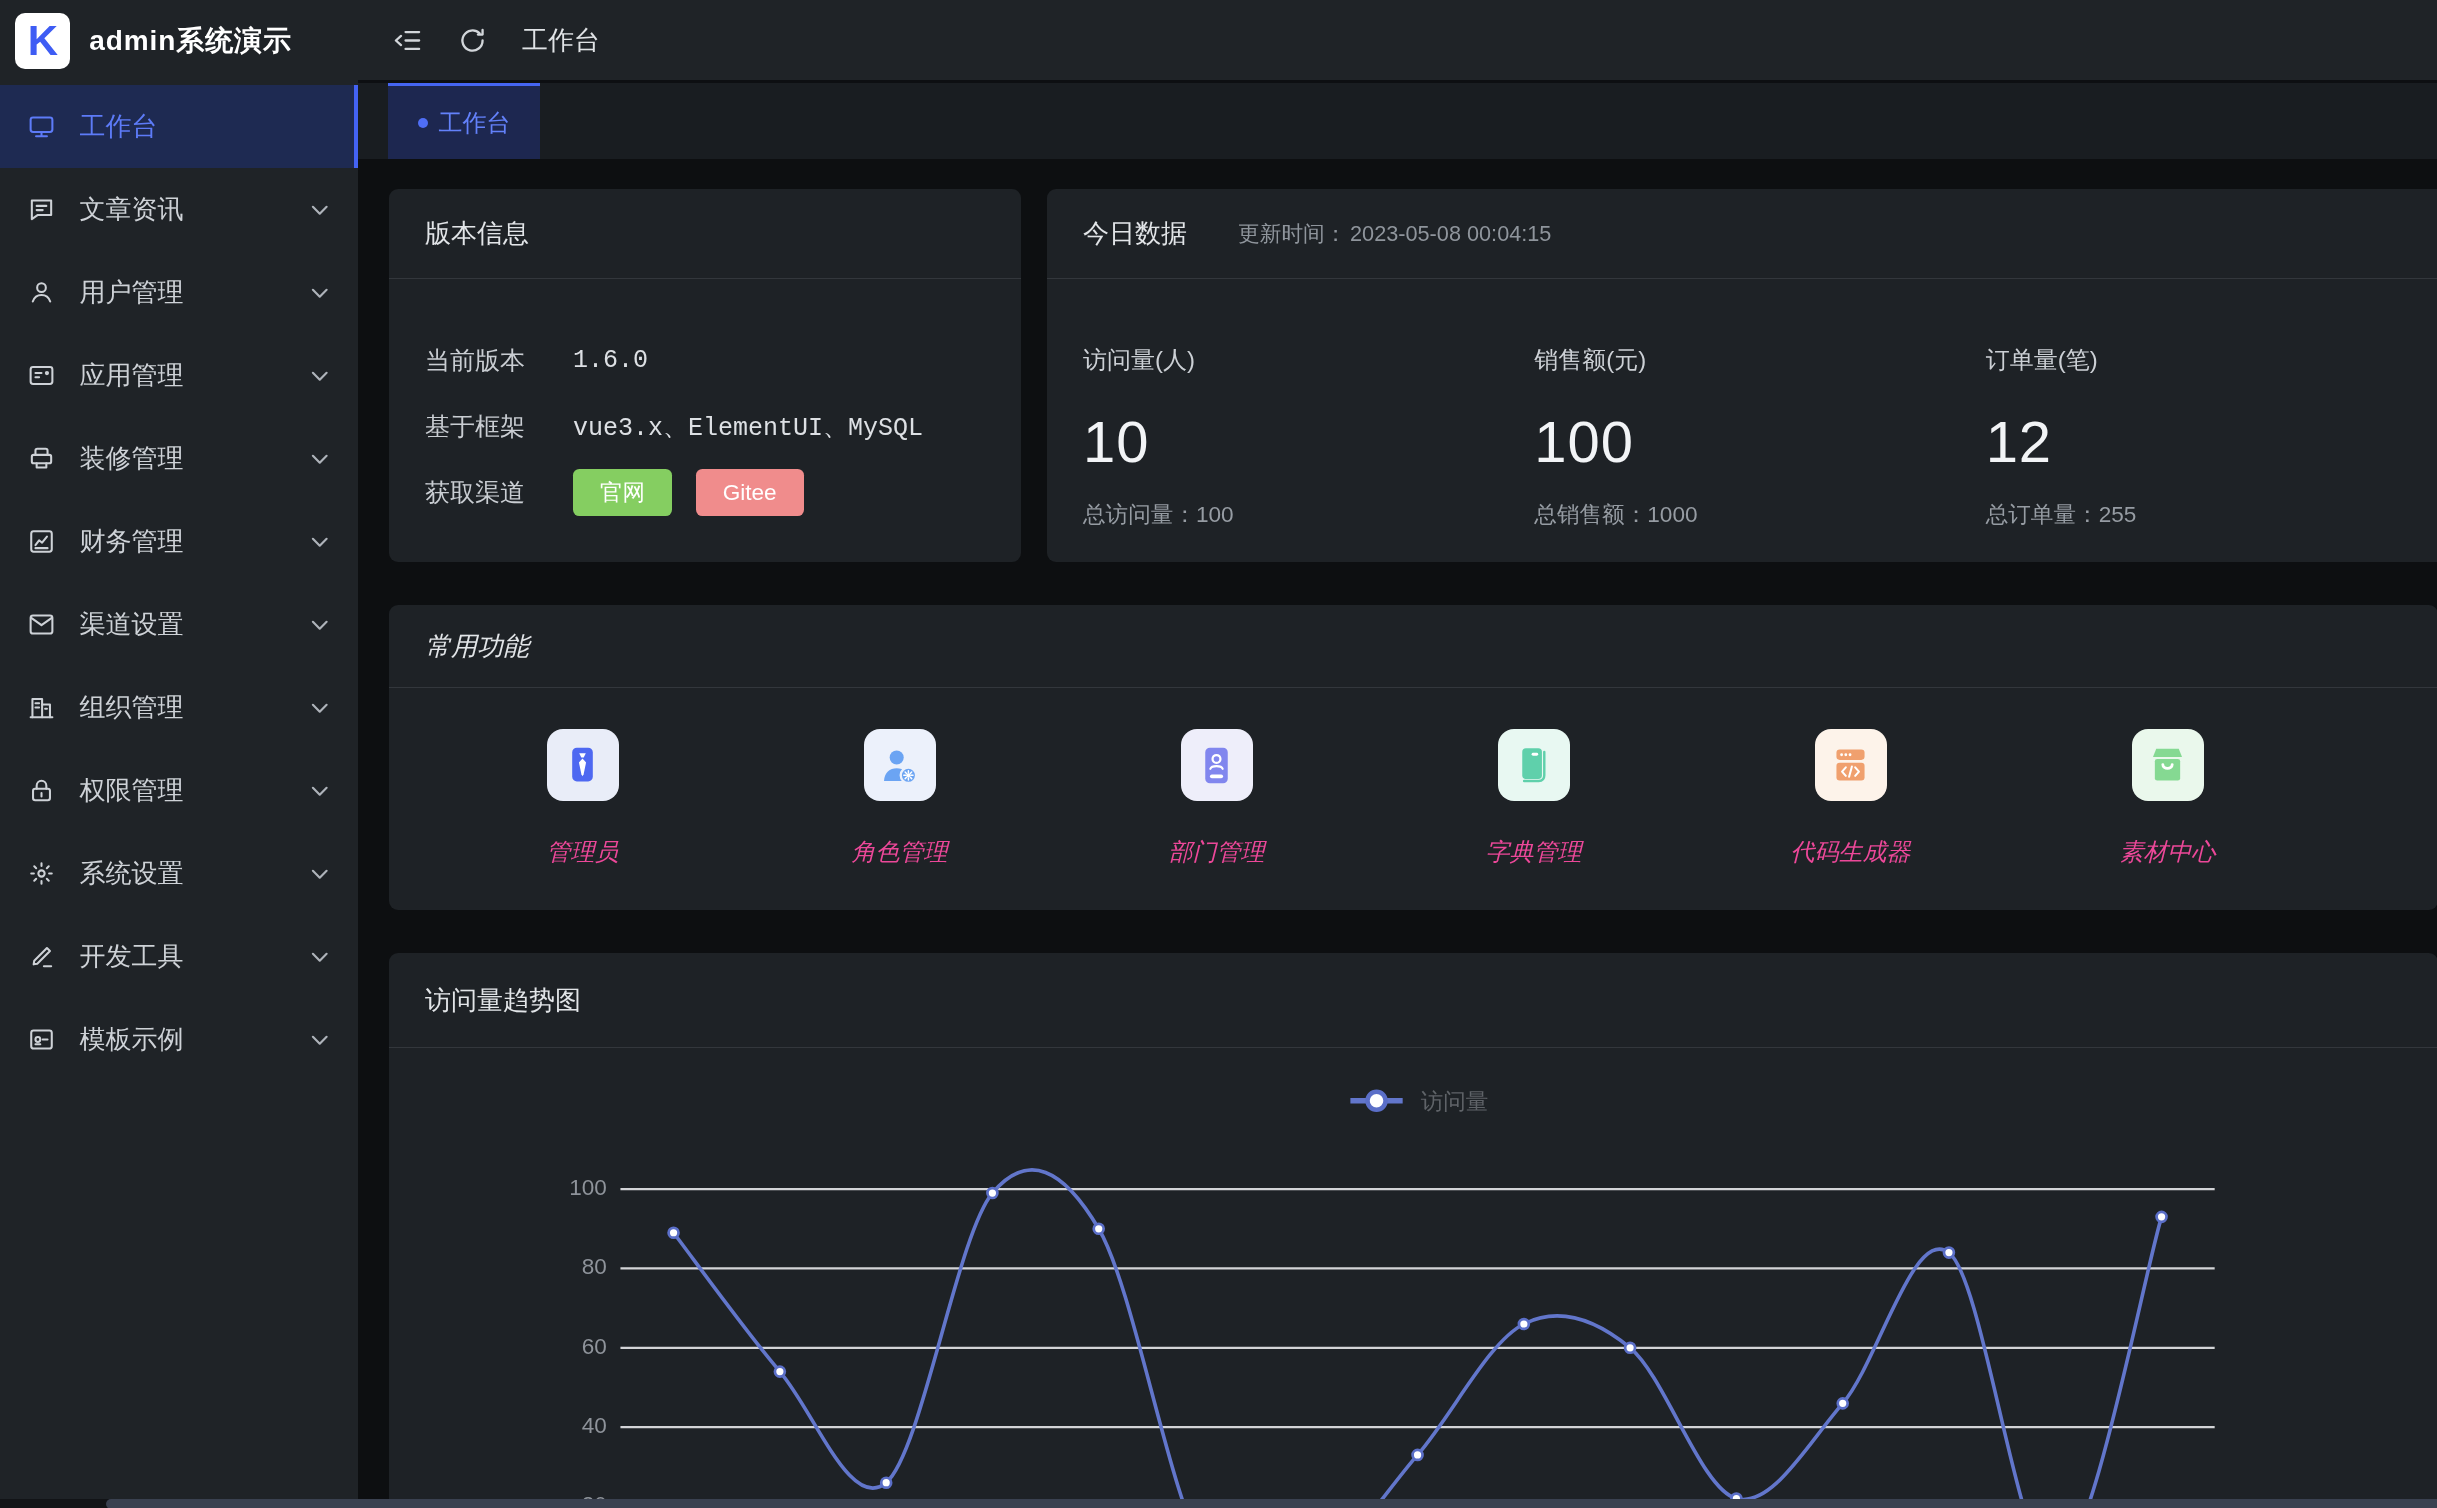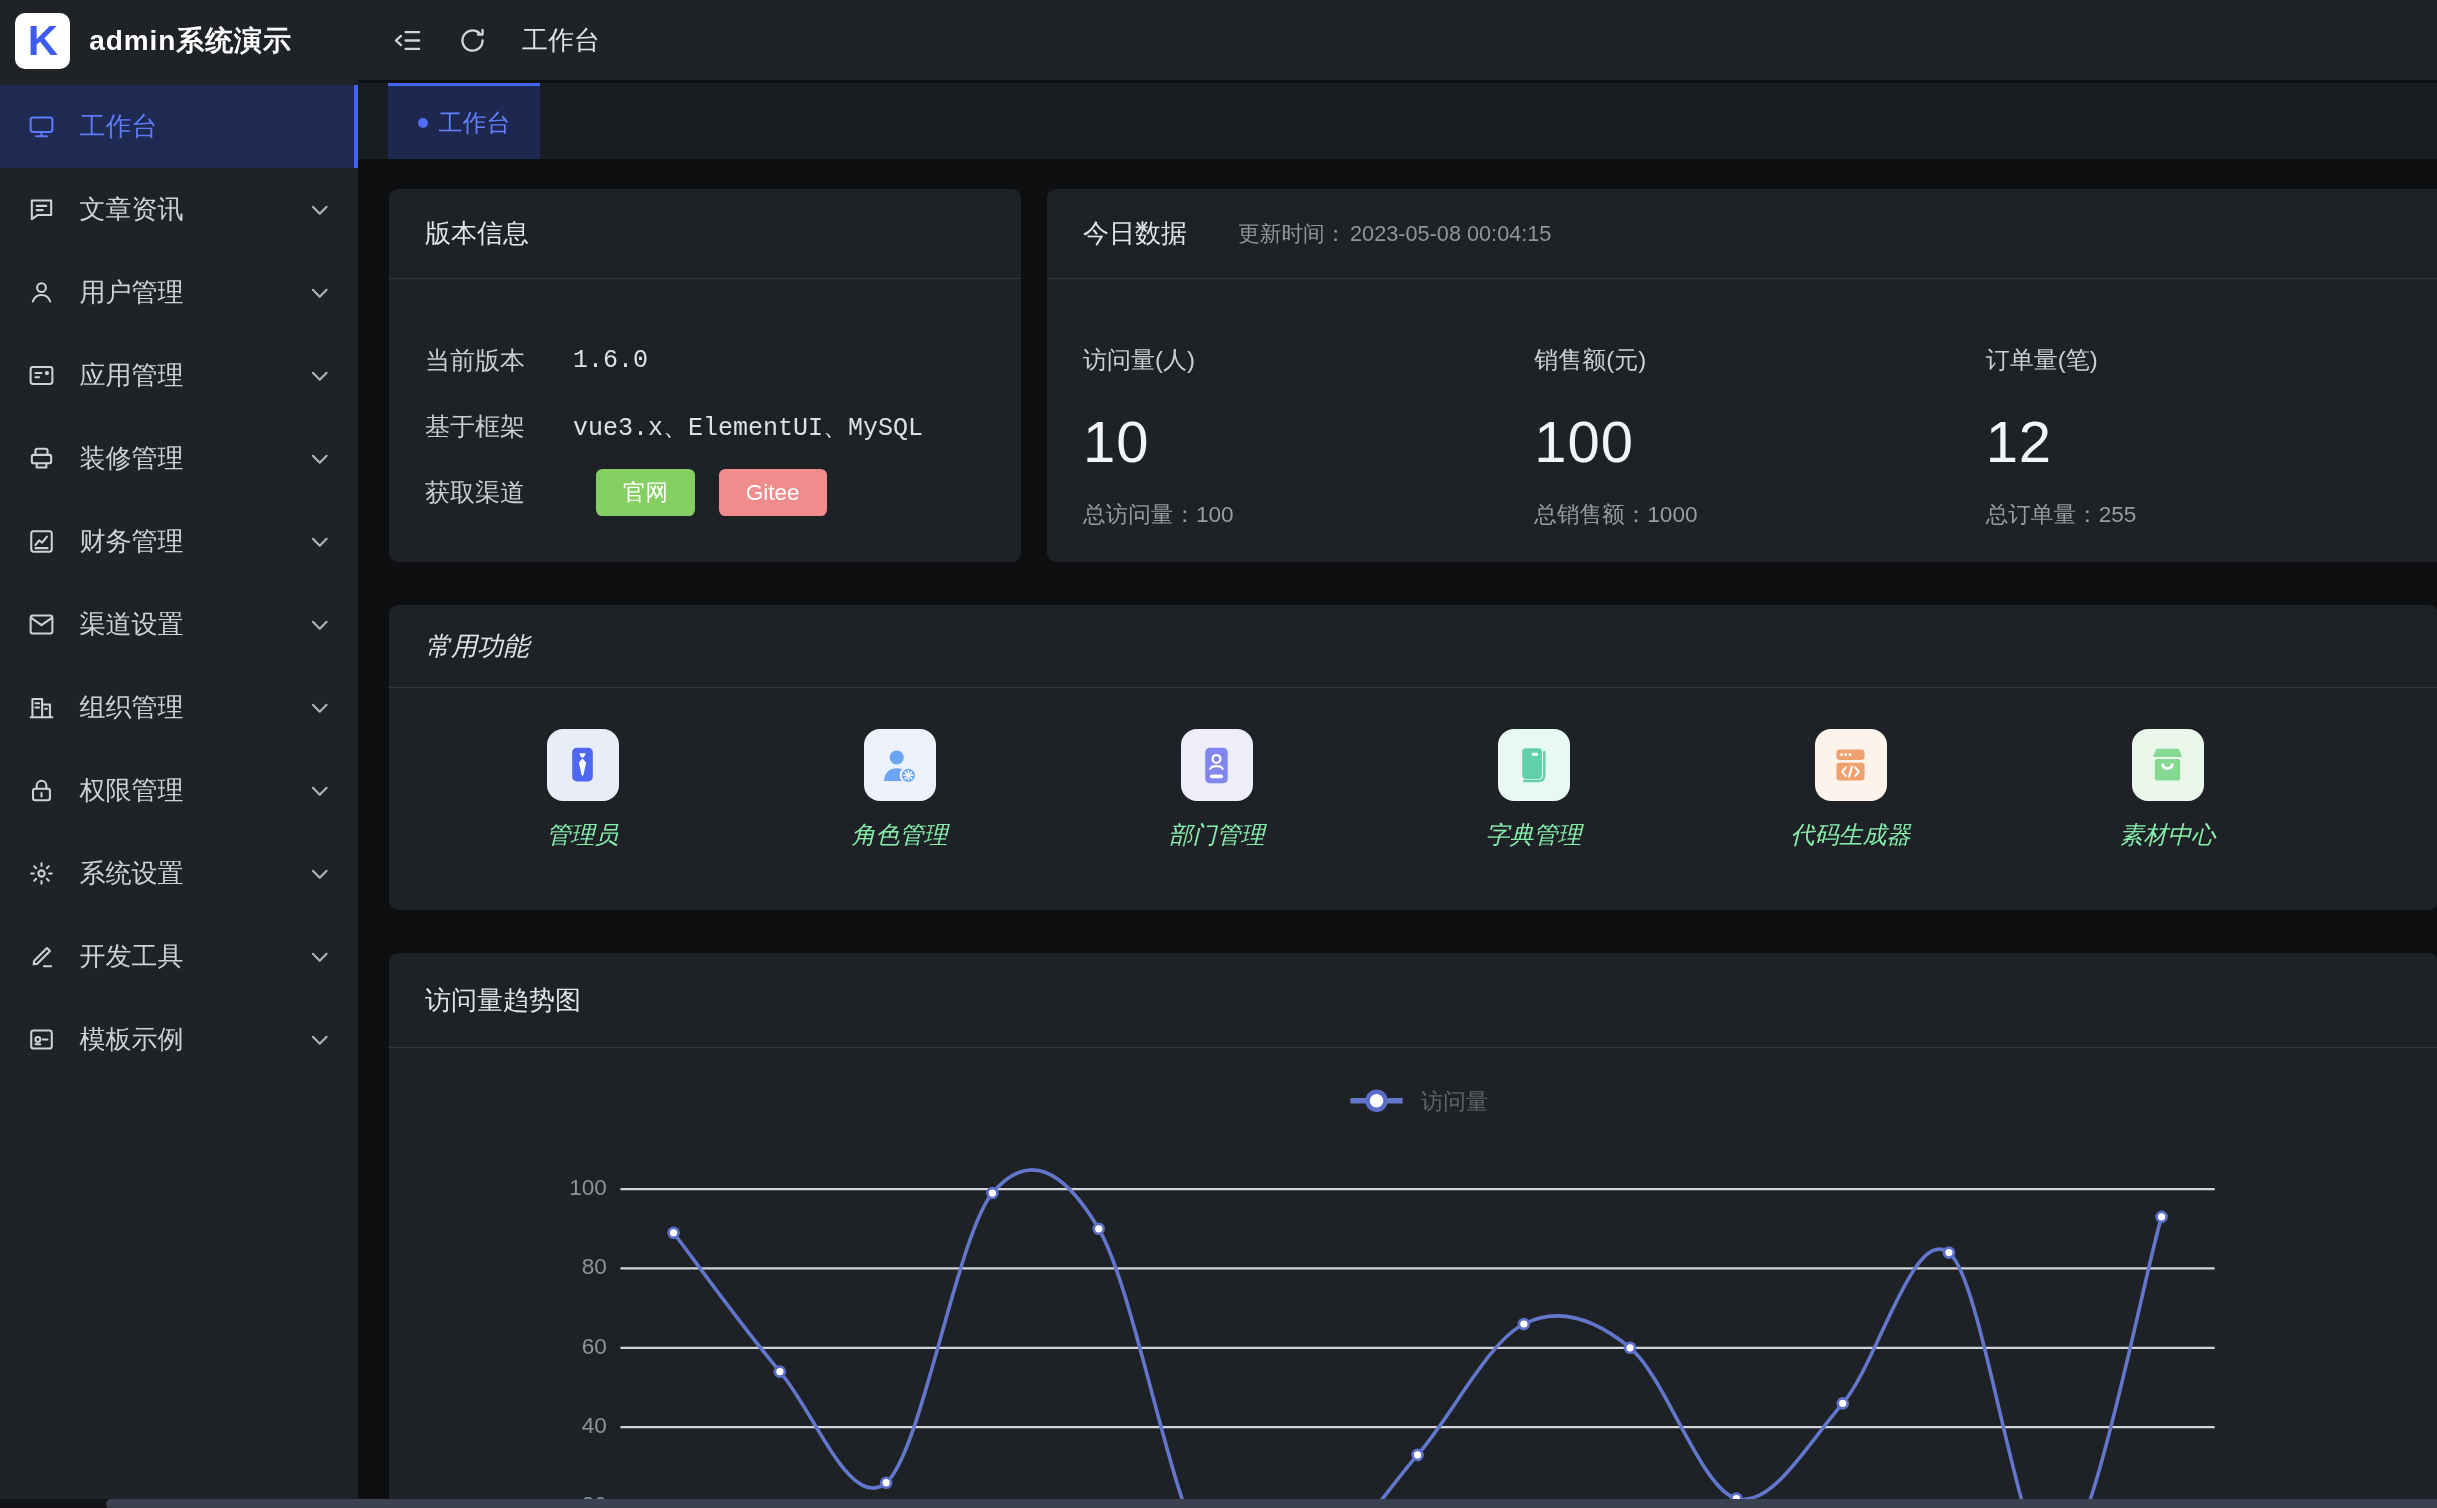--- a/index.html
+++ b/index.html
@@ -48,39 +48,39 @@
   .card-features{ left:31px; top:446px; width:2049px; height:305px;font-style:italic; }
   .card-features .card-h { height:83px; }
   .card-trend   { left:31px; top:794px; width:2049px; height:715px; border-radius:9px 9px 0 0; }
   .card-trend .card-h { height:95px; }
 
   
   .v-body { padding:58px 36px 0; }
   .v-row { display:flex; align-items:center; height:47px; margin-bottom:19px; }
   .v-label { width:148px; font-size:25px; color:#c9cdd2; }
   .v-value { font-size:25px; color:#dde0e4;font-family:Liberation Mono, monospace; }
-  .v-btns { display:flex; gap:23.5px;margin-left:23px; }
+  .v-btns { display:flex; gap:23.5px; }
   .btn { height:47px; padding:0 27px; border-radius:6.3px; color:#ffffff; font-size:22.6px;
          display:inline-flex; align-items:center; justify-content:center; cursor:pointer; }
 
   
   .t-update { margin-left:51px; font-size:21.7px; color:#8f959c; }
   .t-update .t-time { margin-left:3.6px; }
   .t-body { display:flex; padding-left:36px; }
   .stat { width:469px; padding-top:65px; }
   .stat-label { font-size:24px; color:#ccd0d5; }
   .stat-value { font-size:58px; color:#f2f4f6; margin-top:32px; letter-spacing:0.9px; }
   .stat-total { font-size:22.6px; color:#969ca3; margin-top:23.5px; }
 
   
   .f-body { display:flex; padding:41px 0 0 35px; }
   .f-item { width:317px; display:flex; flex-direction:column; align-items:center; cursor:pointer; }
   .f-tile { width:72px; height:72px; border-radius:16px; display:flex; align-items:center; justify-content:center; }
   .f-tile svg { width:45px; height:45px; }
-  .f-label { margin-top:18px; font-size:24px; color:#86efac; }
+  .f-label { margin-top:35px; font-size:24px; color:#ec4899; }
 
   
   .chart-wrap { position:absolute; left:0; top:81px; width:2049px; height:633px; }
   .hscroll { position:absolute; left:0; bottom:0; width:2438px; height:10px; background:#121417; z-index:5; }
   .hscroll-thumb { position:absolute; left:106px; right:0; top:0; height:10px; background:#3a4150; border-radius:5.4px 0 0 5.4px; }
 </style>
 </head>
 <body>
 
 <div class="app">

